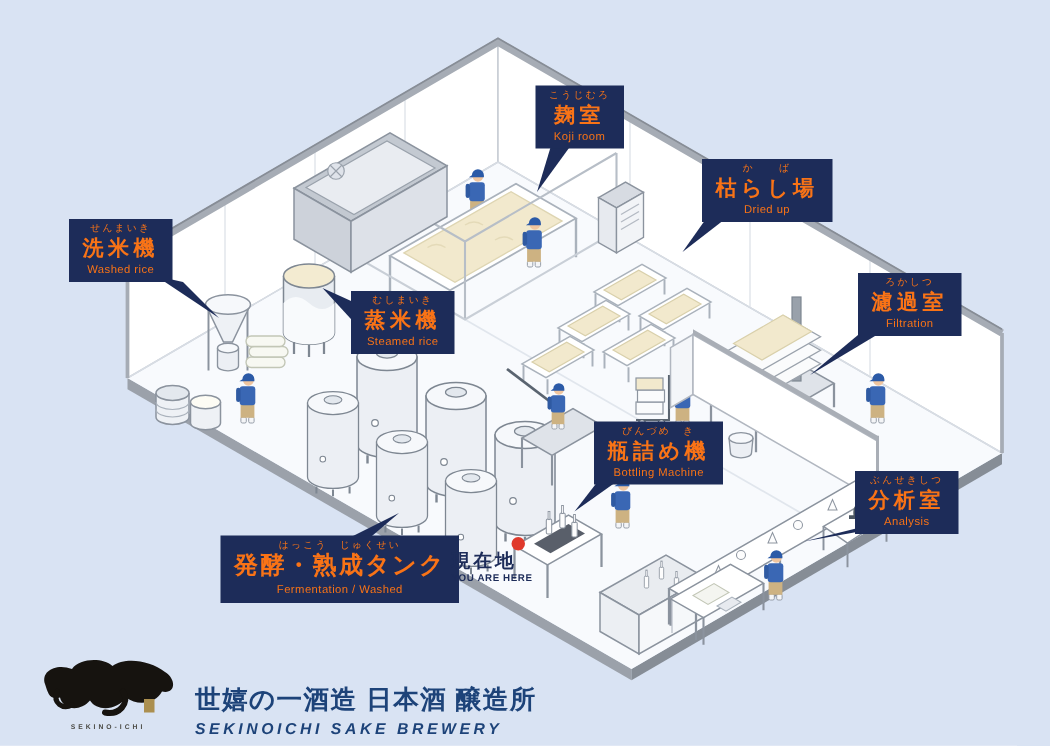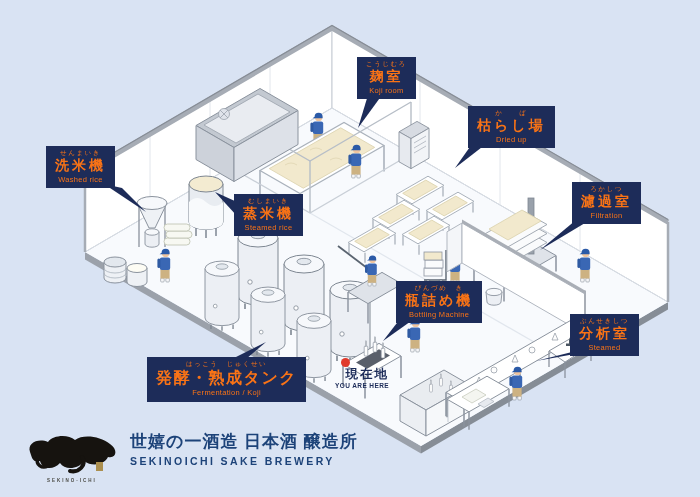--- a/index.html
+++ b/index.html
@@ -10,33 +10,33 @@
   html,body{margin:0;padding:0;}
   body{font-family:"Liberation Sans","DejaVu Sans",sans-serif;background:#fff;}
   #stage{position:relative;width:700px;height:497px;background:var(--bg);overflow:hidden;}
   #scene{position:absolute;left:0;top:0;}
   .callout{position:absolute;background:var(--navy);color:#f97316;text-align:center;
            padding:3px 9px 4px;line-height:1.25;white-space:nowrap;z-index:5;}
   .callout .furi{display:block;font-size:6.5px;letter-spacing:1.5px;}
   .callout .kanji{display:block;font-size:14px;font-weight:700;letter-spacing:3px;}
   .callout .eng{display:block;font-size:7.5px;font-weight:400;letter-spacing:.3px;}
   .callout.small .kanji{font-size:16px;letter-spacing:1.5px;}
-  .here{position:absolute;left:301px;top:358px;width:88px;text-align:right;color:var(--navy);z-index:5;}
+  .here{position:absolute;left:301px;top:358px;width:88px;text-align:left;color:var(--navy);z-index:5;}
   .here .dot{width:9px;height:9px;border-radius:50%;background:#e03a2c;margin:0 auto 1px;}
   .here .jp{font-size:12.5px;font-weight:700;letter-spacing:2px;line-height:1.1;}
   .here .en{font-size:6.5px;font-weight:700;letter-spacing:.4px;}
   .brandbar{position:absolute;left:0;top:432px;width:560px;height:60px;z-index:6;
-            display:flex;align-items:flex-start;}
+            display:flex;align-items:flex-end;}
   .logo{position:relative;width:96px;height:56px;margin-left:24px;flex:none;}
   .logo svg{position:absolute;left:0;top:0;}
   .logo .cap{position:absolute;left:0;top:46px;width:96px;text-align:center;
              font-size:4.5px;letter-spacing:2px;color:#4a4a44;font-weight:700;}
   .brandtext{margin-left:10px;color:var(--brand);}
   .brandtext .jp{font-size:17px;font-weight:700;letter-spacing:1px;line-height:1.2;}
-  .brandtext .en{font-size:10.5px;font-weight:700;letter-spacing:2.4px;margin-top:3px;}
+  .brandtext .en{font-size:10.5px;font-weight:700;letter-spacing:2.4px;margin-top:3px;font-style:italic;}
 </style>
 </head>
 <body>
 
 <div id="stage">
 
   <svg id="scene" width="700" height="497" viewBox="0 0 700 497">
     <defs>
       <g id="worker">
         <rect x="-4.4" y="-4" width="3.6" height="4" rx="1" fill="#f4f5f7" stroke="#8d95a0" stroke-width="0.6"></rect>
@@ -293,26 +293,26 @@
     <span class="eng">Bottling Machine</span>
   </div>
   <div class="callout" style="left:572px;top:182px">
     <span class="furi">ろかしつ</span>
     <span class="kanji">濾過室</span>
     <span class="eng">Filtration</span>
   </div>
   <div class="callout" style="left:570px;top:314px">
     <span class="furi">ぶんせきしつ</span>
     <span class="kanji">分析室</span>
-    <span class="eng">Steamed</span>
+    <span class="eng">Analysis</span>
   </div>
   <div class="callout small" style="left:147px;top:357px">
     <span class="furi">はっこう　じゅくせい</span>
     <span class="kanji">発酵・熟成タンク</span>
-    <span class="eng">Fermentation / Koji</span>
+    <span class="eng">Fermentation / Washed</span>
   </div>
 
   <div class="here">
     <div class="dot"></div>
     <div class="jp">現在地</div>
     <div class="en">YOU ARE HERE</div>
   </div>
 
   <div class="brandbar">
     <div class="logo">

